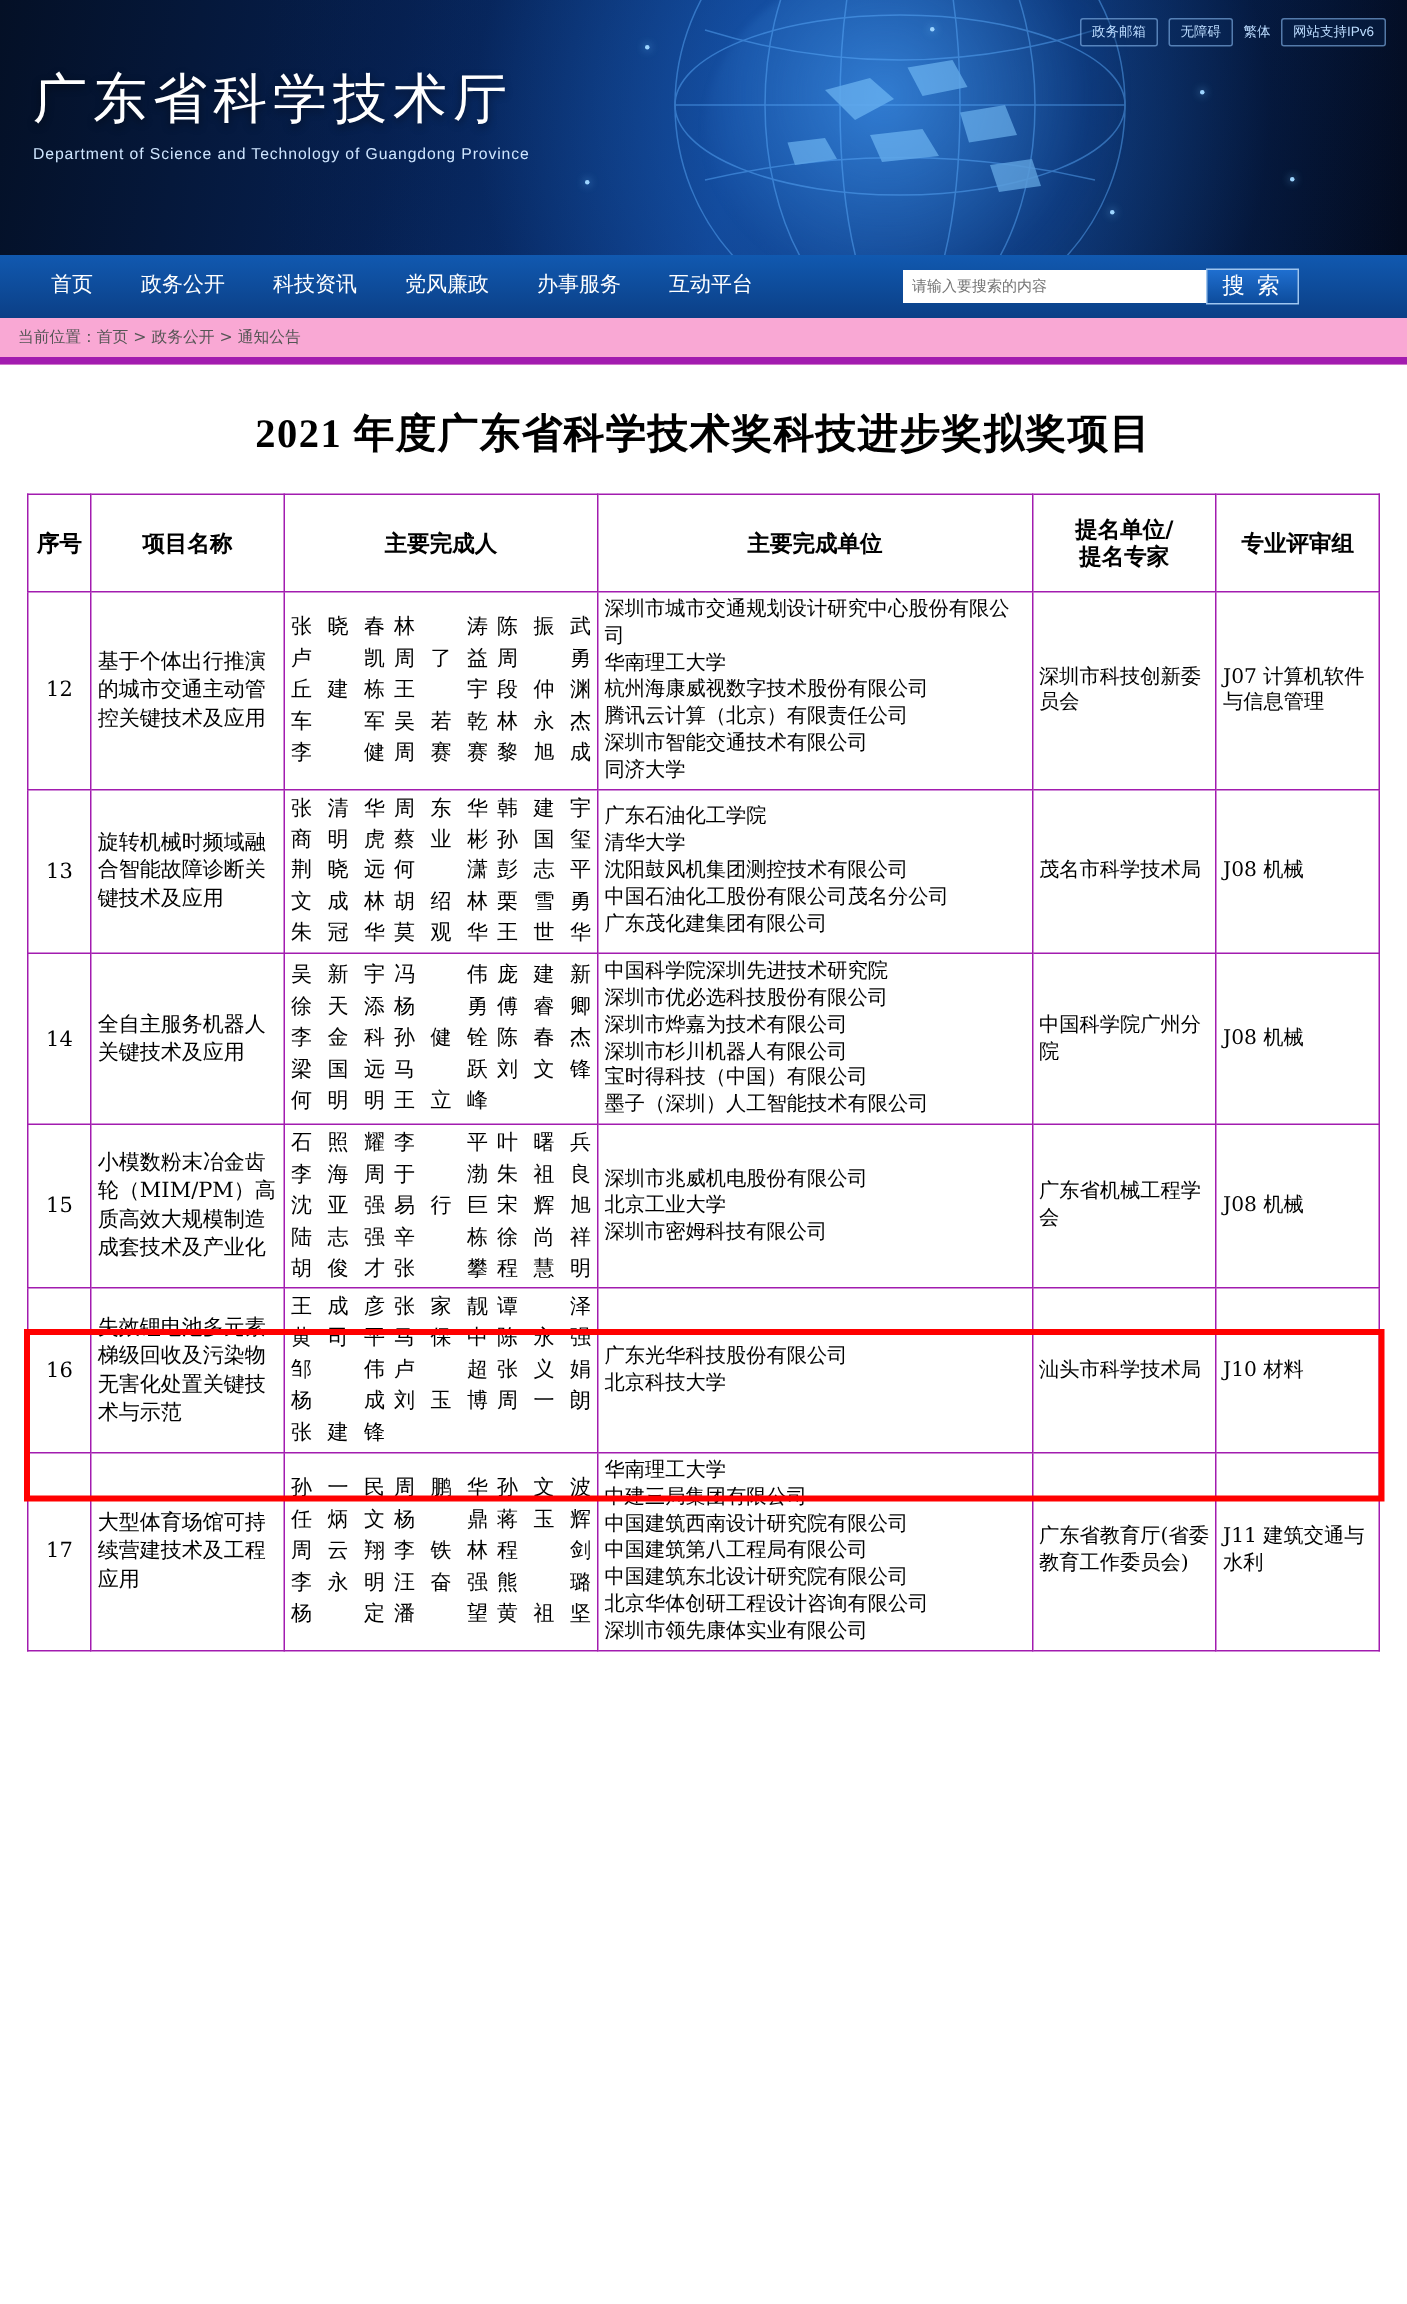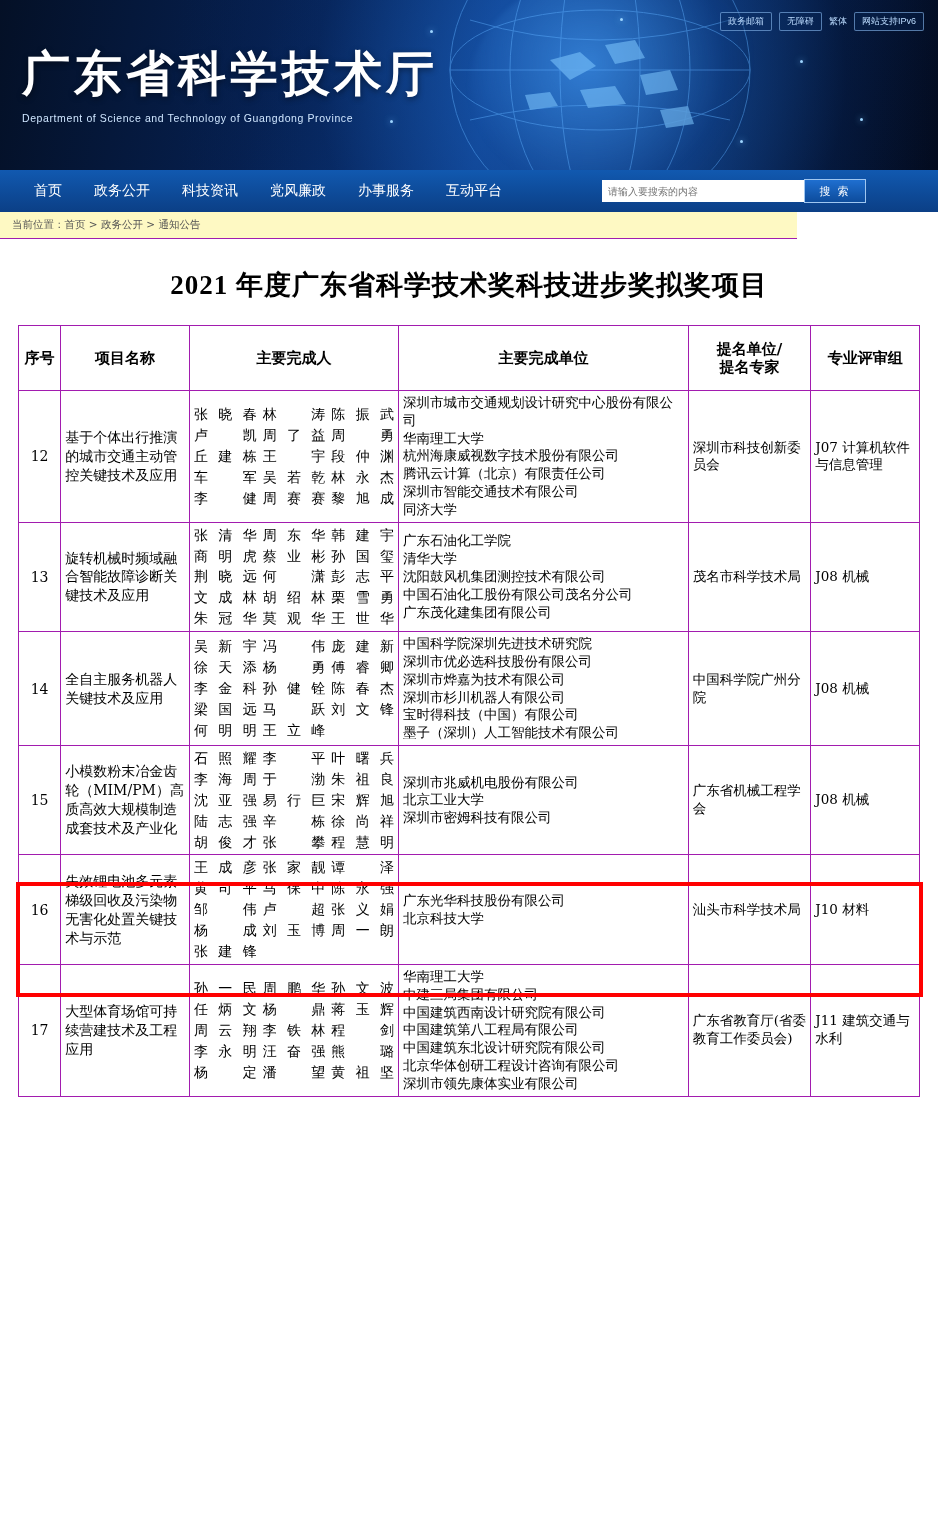--- a/index.html
+++ b/index.html
@@ -48,22 +48,22 @@
     box-shadow: 0 0 6px #6fc2ff;
   }
   .brand {
     position: absolute;
     left: 22px;
     top: 42px;
     color: #fff;
   }
   .brand .cn {
     font-family: "DejaVu Sans", sans-serif;
-    font-size: 48px;
-    font-weight: bold;
+    font-size: 36px;
+    font-weight: normal;
     letter-spacing: 4px;
     text-shadow: 0 2px 6px rgba(0,0,0,0.45);
   }
   .brand .en {
     font-size: 10.5px;
     letter-spacing: 0.6px;
     margin-top: 6px;
     color: #cfe6ff;
   }
   .topbar-links {
@@ -123,32 +123,32 @@
     color: #999;
     padding: 0 6px;
     background: #fff;
   }
   .nav .search .btn {
     width: 60px;
     height: 22px;
     background: linear-gradient(180deg,#1f6fd0,#0d4c9c);
     border: 1px solid #9fc6f0;
     color: #fff;
-    font-size: 11px;
+    font-size: 15px;
     text-align: center;
     line-height: 22px;
     letter-spacing: 2px;
   }
 
   
   .crumbbar {
-    width: 797px;
+    width: 938px;
     height: 26px;
-    background: #fef9c3;
-    border-bottom: 1px solid #a21caf;
+    background: #f9a8d4;
+    border-bottom: 5px solid #a21caf;
     display: flex;
     align-items: center;
   }
   .crumbbar .txt {
     font-size: 10.5px;
     color: #555;
     margin-left: 12px;
     font-family: "DejaVu Sans", sans-serif;
   }
 

